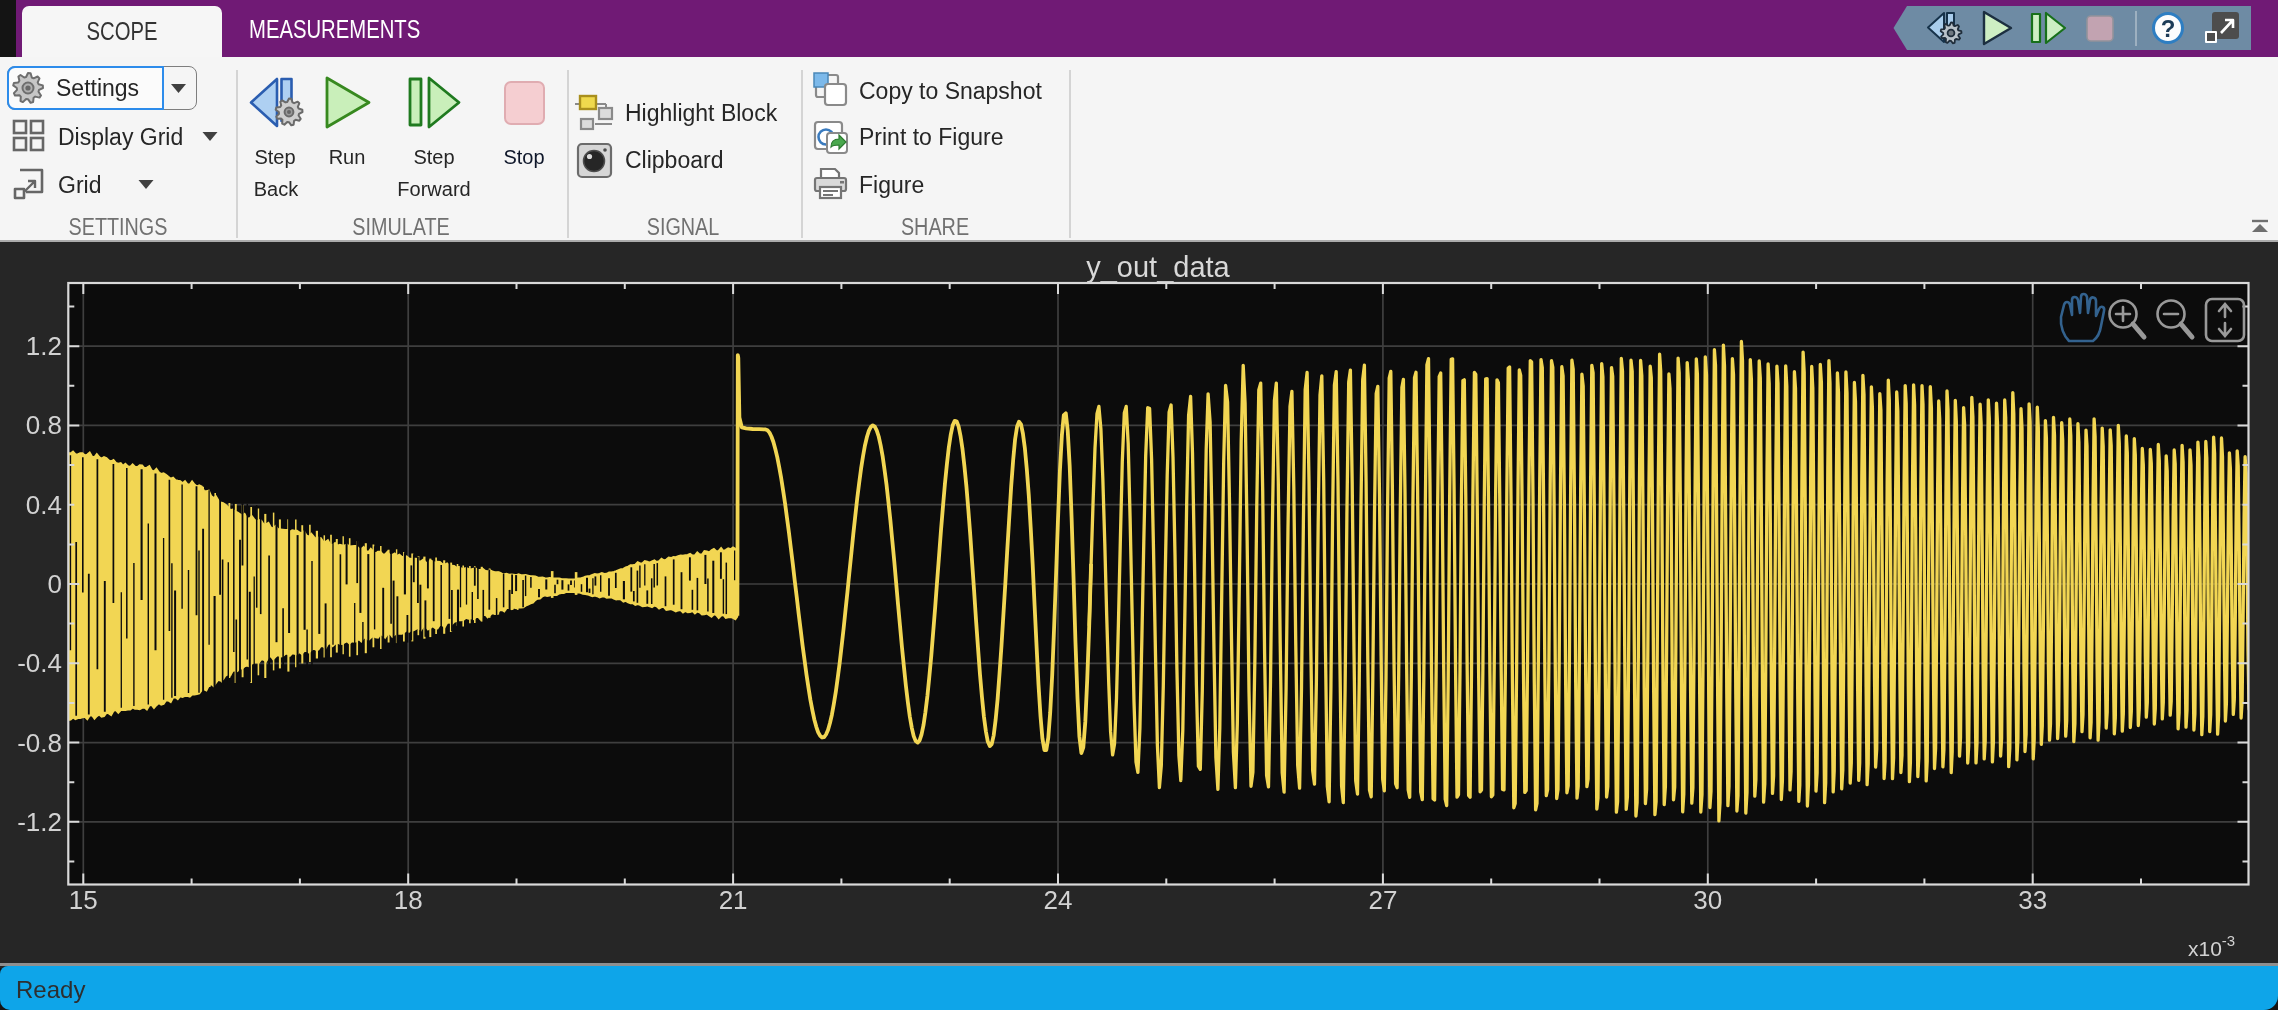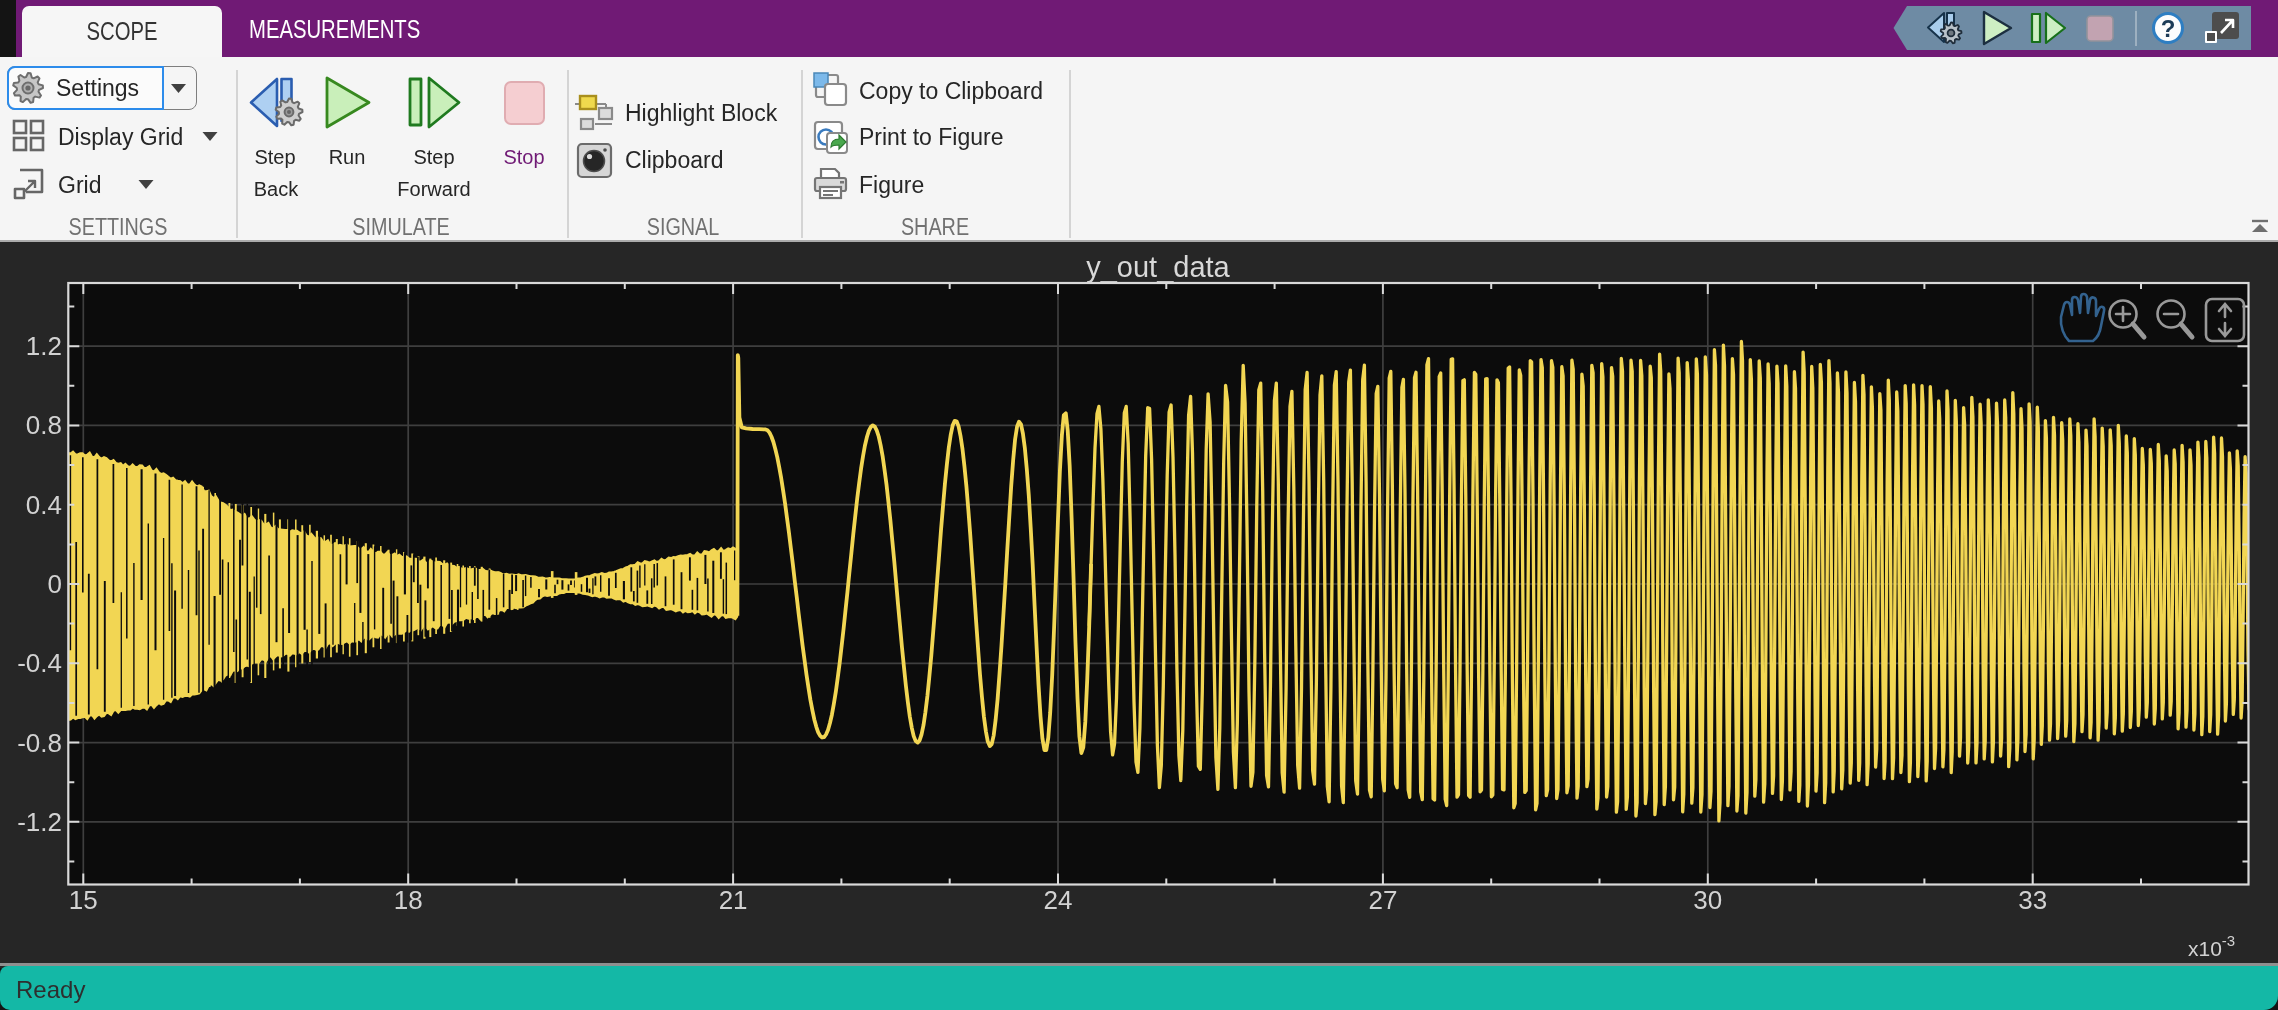--- a/index.html
+++ b/index.html
@@ -9,21 +9,21 @@
 #scopetab span{position:absolute;left:0;width:200px;top:10px;text-align:center;font-size:26px;color:#333333;transform:scaleX(0.78)}
 #meas{position:absolute;left:233px;top:14px;font-size:26px;color:#ffffff;transform:scaleX(0.78);transform-origin:0 0}
 #ribbon{position:absolute;left:0;top:57px;width:2278px;height:185px;background:#f5f5f5;border-bottom:2px solid #ababab}
 .vsep{position:absolute;top:13px;width:2px;height:168px;background:#d4d4d4}
 .seclab{position:absolute;top:157px;font-size:23px;color:#717171;transform:translateX(-50%) scaleX(0.86)}
 .btnlab{position:absolute;font-size:20px;color:#262626;transform:translate(-50%,-50%);white-space:nowrap}
 .rowlab{position:absolute;font-size:23px;color:#262626;transform:translateY(-50%);white-space:nowrap}
 #settingsbox{position:absolute;left:7px;top:9px;width:190px;height:44px;border:1.6px solid #7e7e7e;border-radius:8px}
 #settingssel{position:absolute;left:7px;top:9px;width:157px;height:44px;border:2.2px solid #2d8ceb;border-radius:8px 0 0 8px;background:#fbfbfb}
 #statussep{position:absolute;left:0;top:963px;width:2278px;height:3px;background:#8f8f8f}
-#statusbar{position:absolute;left:0;top:966px;width:2278px;height:44px;background:#14b8a6;border-radius:8px 0 14px 10px}
+#statusbar{position:absolute;left:0;top:966px;width:2278px;height:44px;background:#0ea5e9;border-radius:8px 0 14px 10px}
 #statusbar .l{position:absolute;left:16px;top:10px;font-size:24px;color:#2e2e2e}
 #statusbar .r{position:absolute;right:5px;top:10px;font-size:24px;color:#2e2e2e}
 </style>
 </head>
 <body>
 <div id="tabbar">
 <div id="scopetab">
       <span>SCOPE</span>
     </div>
 <div id="meas">MEASUREMENTS</div>
@@ -59,24 +59,24 @@
 <div class="seclab" style="left:683px">SIGNAL</div>
 <div class="seclab" style="left:935px">SHARE</div>
 <div class="rowlab" style="left:56px;top:31px">Settings</div>
 <div class="rowlab" style="left:58px;top:79.5px">Display Grid</div>
 <div class="rowlab" style="left:58px;top:127.5px">Grid</div>
 <div class="btnlab" style="left:275px;top:99.5px">Step</div>
 <div class="btnlab" style="left:276px;top:131.5px">Back</div>
 <div class="btnlab" style="left:347px;top:99.5px">Run</div>
 <div class="btnlab" style="left:434px;top:99.5px">Step</div>
 <div class="btnlab" style="left:434px;top:131.5px">Forward</div>
-<div class="btnlab" style="left:524px;top:99.5px;color:#701a75">Stop</div>
+<div class="btnlab" style="left:524px;top:99.5px;color:#0f172a">Stop</div>
 <div class="rowlab" style="left:625px;top:56px">Highlight Block</div>
 <div class="rowlab" style="left:625px;top:103px">Clipboard</div>
-<div class="rowlab" style="left:859px;top:34px">Copy to Clipboard</div>
+<div class="rowlab" style="left:859px;top:34px">Copy to Snapshot</div>
 <div class="rowlab" style="left:859px;top:80px">Print to Figure</div>
 <div class="rowlab" style="left:859px;top:128px">Figure</div>
 </div>
 <svg width="1100" height="184" viewBox="0 57 1100 184" style="position:absolute;left:0;top:57px">
 <polygon points="28.0,73.0 30.6,73.2 31.8,77.5 33.6,78.3 37.6,76.5 39.5,78.4 37.7,82.4 38.5,84.2 42.8,85.4 43.0,88.0 39.0,89.9 38.5,91.8 41.0,95.5 39.5,97.6 35.2,96.6 33.6,97.7 33.1,102.1 30.6,102.8 28.0,99.2 26.1,99.0 22.9,102.1 20.5,101.0 20.8,96.6 19.4,95.2 15.0,95.5 13.9,93.1 17.0,89.9 16.8,88.0 13.2,85.4 13.9,82.9 18.3,82.4 19.4,80.8 18.4,76.5 20.5,75.0 24.2,77.5 26.1,77.0" fill="#c6c6c6" stroke="#6e6e6e" stroke-width="2" stroke-linejoin="round"></polygon>
     <circle cx="28" cy="88" r="5.5" fill="#b0b0b0" stroke="#6e6e6e" stroke-width="2"></circle>
     <circle cx="28" cy="88" r="2.6" fill="#686868"></circle>
     <g fill="none" stroke="#666666" stroke-width="2.6">
 <rect x="14" y="121" width="12" height="12"></rect>
       <rect x="31" y="121" width="12" height="12"></rect>

